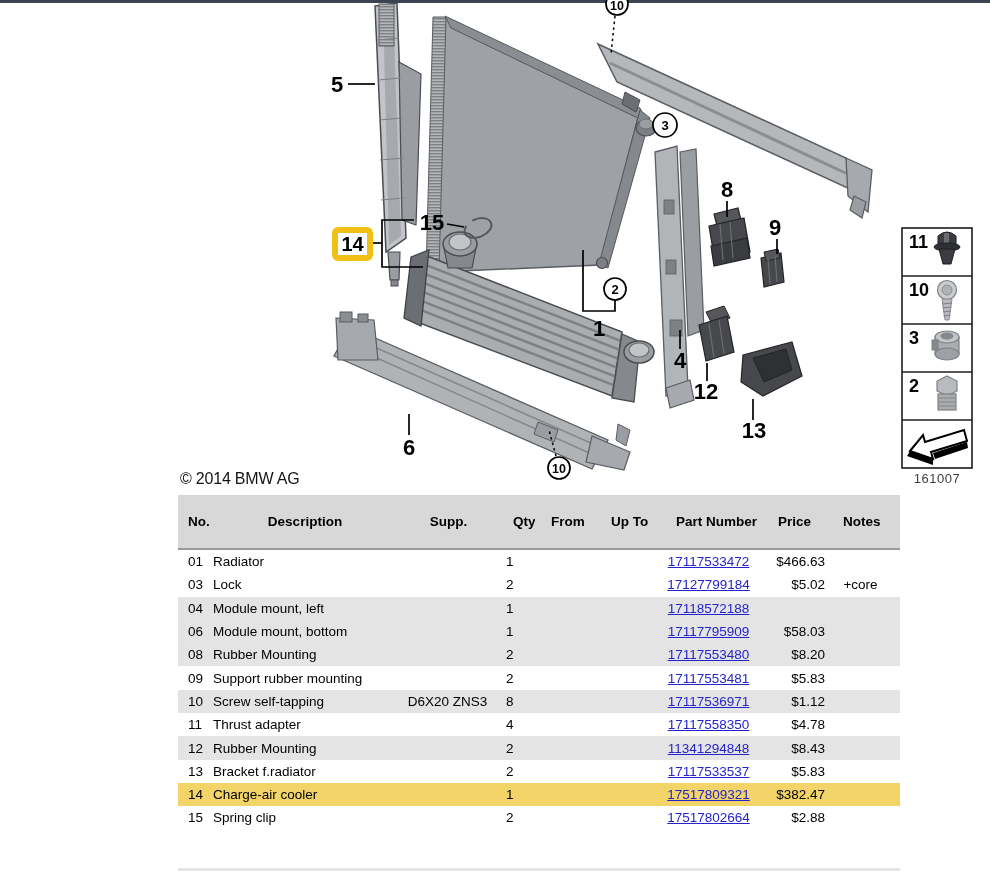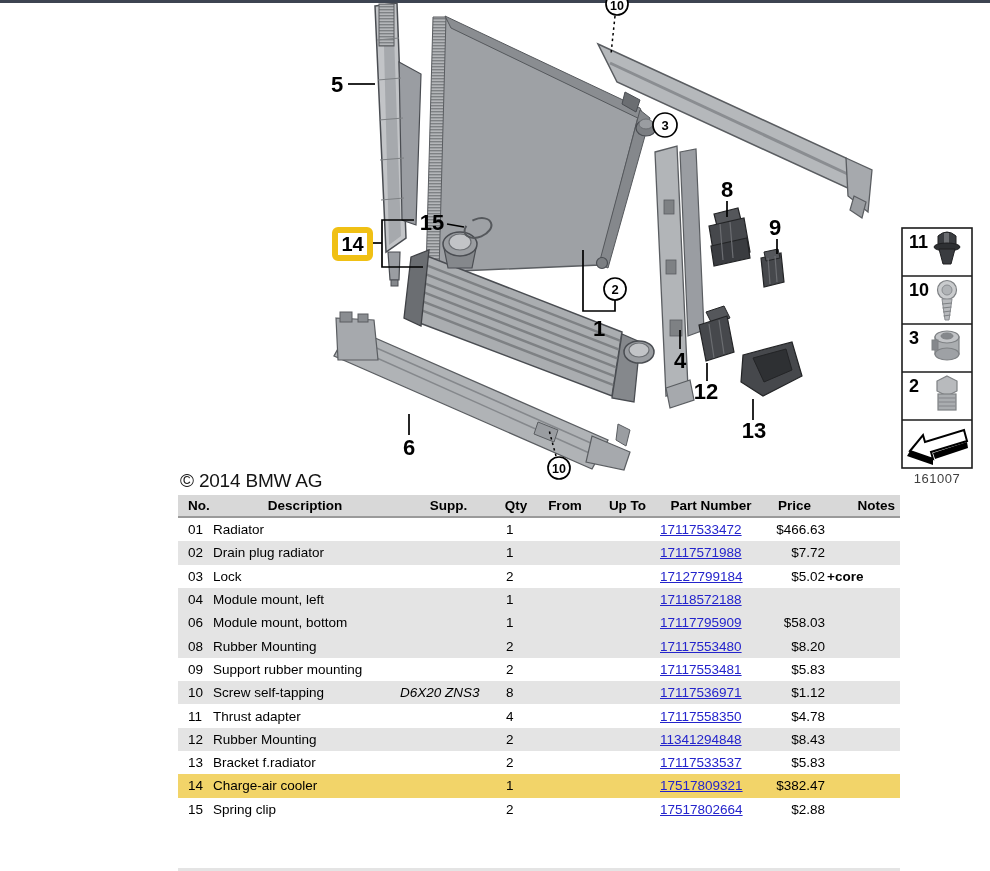--- a/index.html
+++ b/index.html
@@ -2,41 +2,41 @@
 <html><head>
 <meta charset="utf-8">
 <style>
   html,body{margin:0;padding:0;}
   body{
     width:990px;height:871px;position:relative;background:#ffffff;
     font-family:"Liberation Sans",sans-serif;overflow:hidden;color:#000;
   }
   .topbar{position:absolute;left:0;top:0;width:990px;height:3px;background:#3d4451;}
   .diagram-wrap{position:absolute;left:178px;top:0;width:812px;height:492px;}
-  .copyright{position:absolute;left:180px;top:470px;font-size:19px;color:#141414;letter-spacing:-0.2px;}
+  .copyright{position:absolute;left:180px;top:470px;font-size:16px;color:#141414;letter-spacing:-0.2px;}
   
   .parts-table{
     position:absolute;left:178px;top:495px;width:722px;
     border-collapse:collapse;table-layout:fixed;font-size:13.5px;
   }
   .parts-table th{
-    background:#d8d8d8;font-weight:bold;height:21px;padding:0;
+    background:#d8d8d8;font-weight:bold;height:21px;padding:16px;
     border-bottom:2px solid #9a9a9a;white-space:nowrap;overflow:hidden;text-align:center;
   }
   .parts-table td{height:23.3px;padding:0;white-space:nowrap;overflow:hidden;vertical-align:middle;}
   tr.even td{background:#e4e4e4;}
   tr.hl td{background:#f2d469;}
   th.c-no,td.c-no{text-align:left;padding-left:10px;}
   td.c-desc{text-align:left;padding-left:3px;}
-  td.c-supp{text-align:left;padding-right:2px;font-style:italic;}
+  td.c-supp{text-align:center;padding-right:2px;}
   td.c-qty{text-align:left;padding-left:9px;}
-  td.c-part{text-align:left;padding-right:5px;}
+  td.c-part{text-align:center;padding-right:5px;}
   td.c-price{text-align:right;padding-right:2px;}
-  th.c-notes{text-align:right;padding-right:5px;}
-  td.c-notes{text-align:left;padding-right:6px;font-weight:bold;}
+  th.c-notes{text-align:left;padding-right:5px;}
+  td.c-notes{text-align:center;padding-right:6px;}
   a.part-link{color:#2424cc;text-decoration:underline;cursor:pointer;}
   .next-row-strip{position:absolute;left:178px;top:867.5px;width:722px;height:3.5px;background:#e4e4e4;}
   
   text{font-family:"Liberation Sans",sans-serif;}
   .co{font-weight:bold;fill:#000;}
   .co-big{font-size:22px;}
   .co-circ{font-size:13px;}
   .legend-num{font-size:18px;font-weight:bold;fill:#000;}
   .img-code{font-size:13px;fill:#3f3f3f;letter-spacing:0.5px;}
   .ldr{stroke:#000;stroke-width:1.7;fill:none;}
@@ -319,31 +319,20 @@
     <td class="c-no">01</td>
     <td class="c-desc">Radiator</td>
     <td class="c-supp"></td>
     <td class="c-qty">1</td>
     <td class="c-from"></td>
     <td class="c-upto"></td>
     <td class="c-part"><a class="part-link" href="#">17117533472</a></td>
     <td class="c-price">$466.63</td>
     <td class="c-notes"></td>
   </tr>
-      <tr class="even">
-    <td class="c-no">02</td>
-    <td class="c-desc">Drain plug radiator</td>
-    <td class="c-supp"></td>
-    <td class="c-qty">1</td>
-    <td class="c-from"></td>
-    <td class="c-upto"></td>
-    <td class="c-part"><a class="part-link" href="#">17117571988</a></td>
-    <td class="c-price">$7.72</td>
-    <td class="c-notes"></td>
-  </tr>
       <tr>
     <td class="c-no">03</td>
     <td class="c-desc">Lock</td>
     <td class="c-supp"></td>
     <td class="c-qty">2</td>
     <td class="c-from"></td>
     <td class="c-upto"></td>
     <td class="c-part"><a class="part-link" href="#">17127799184</a></td>
     <td class="c-price">$5.02</td>
     <td class="c-notes">+core</td>

